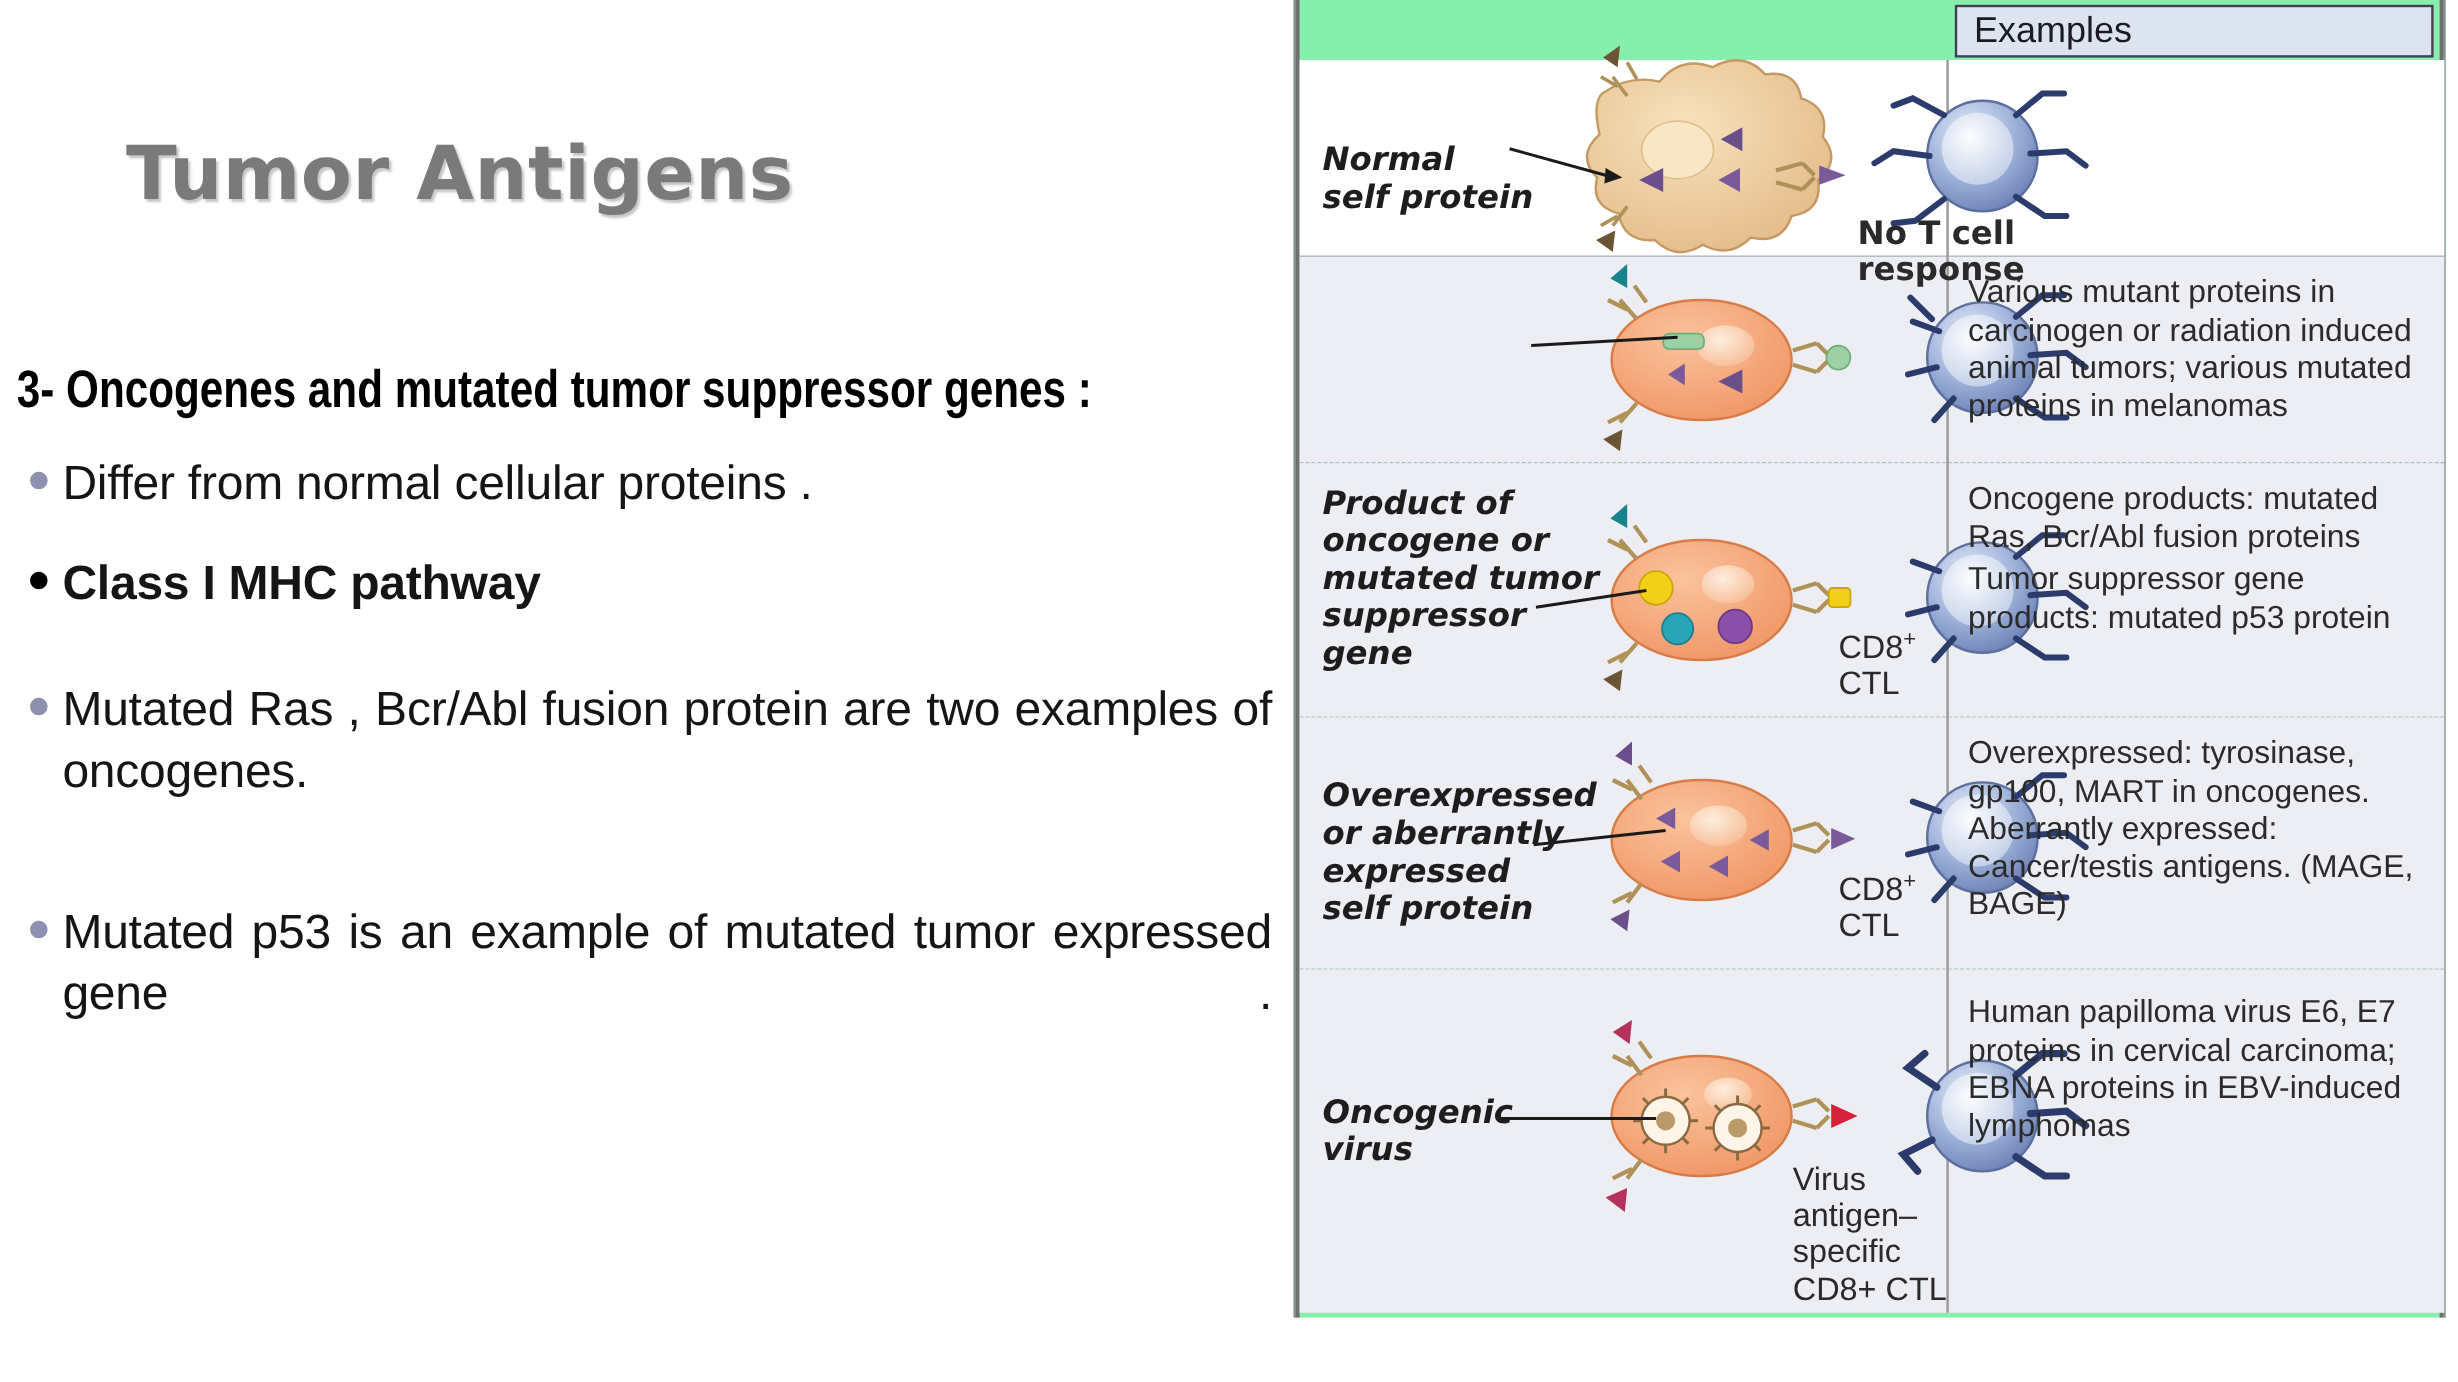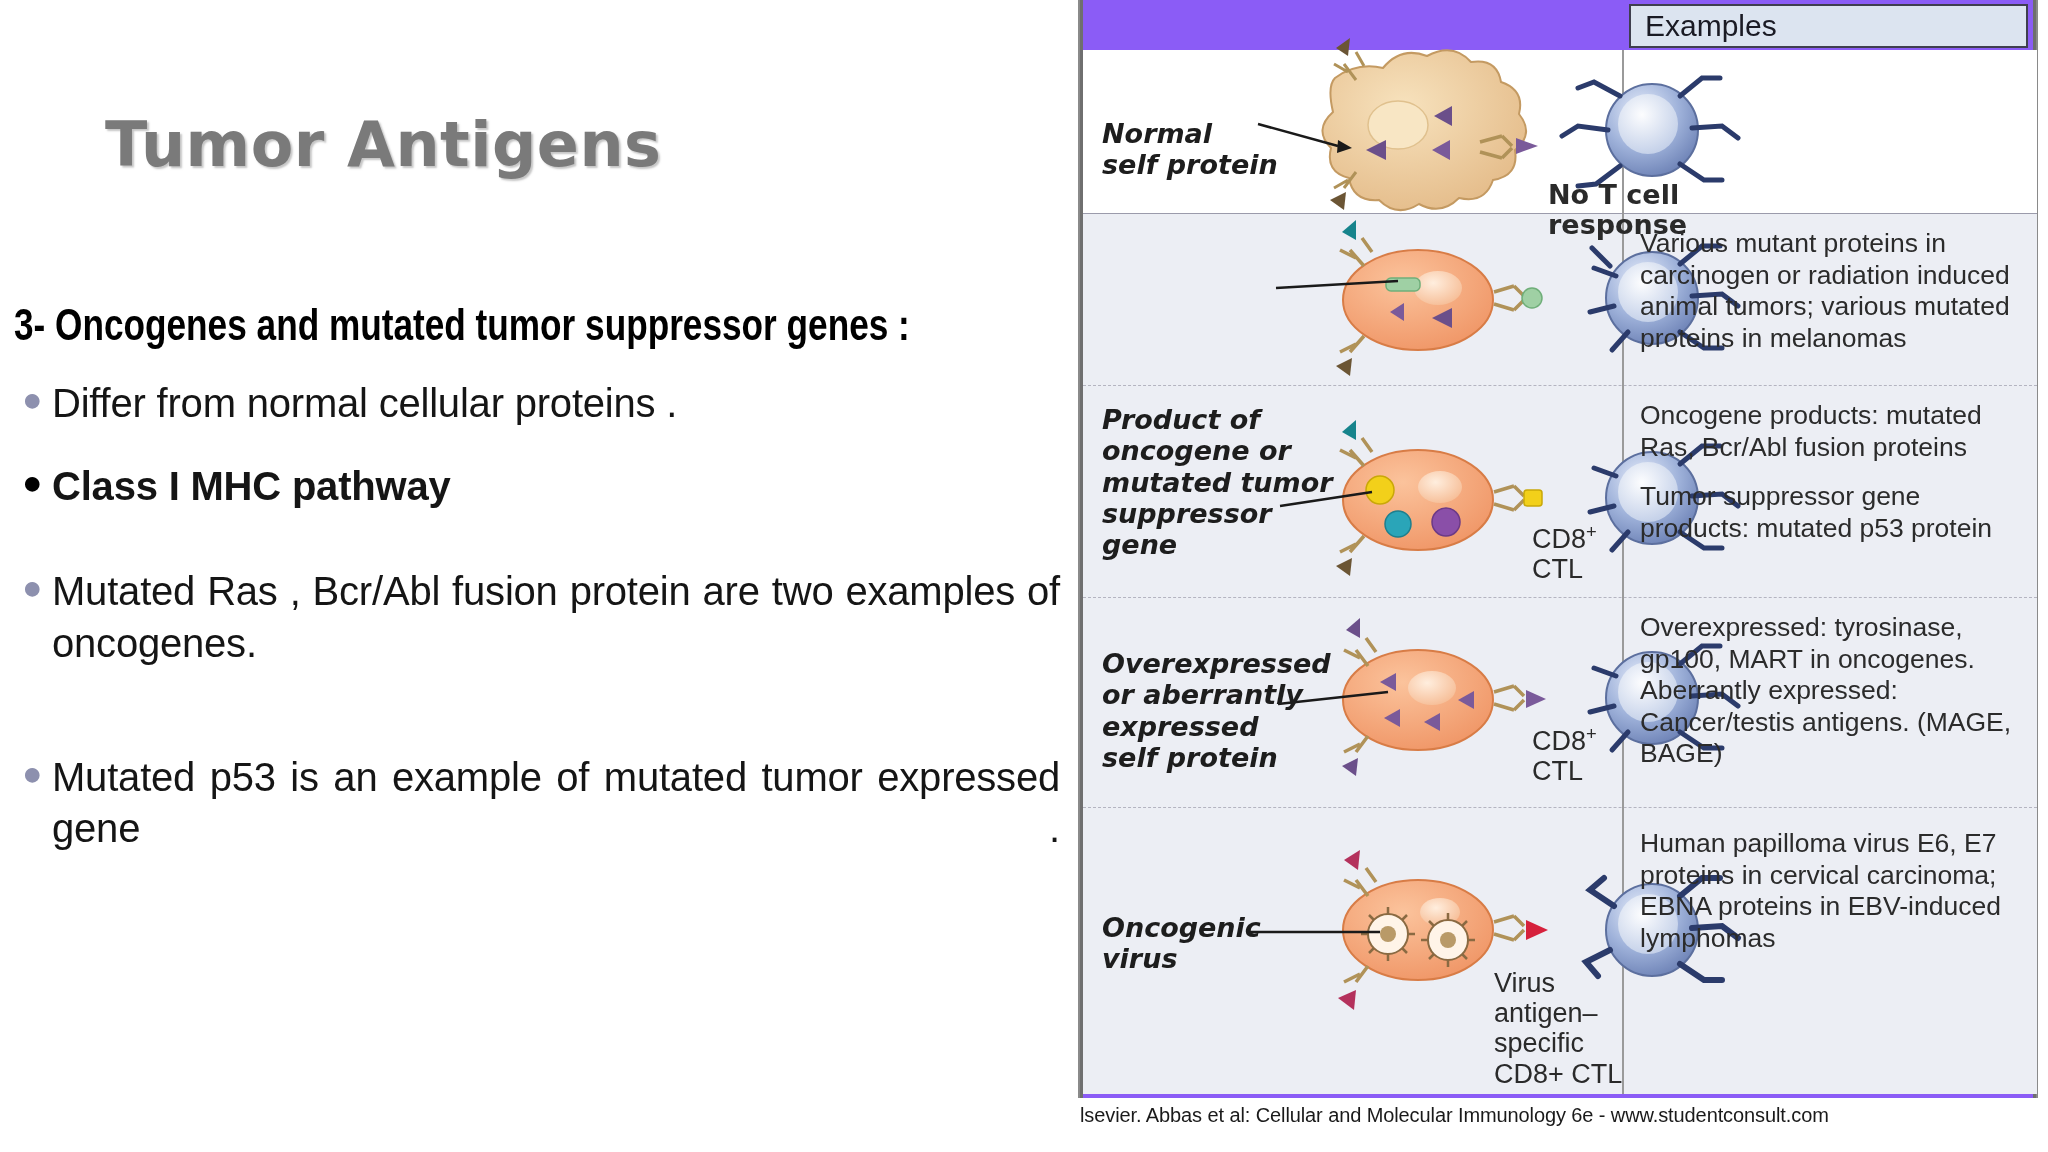--- a/index.html
+++ b/index.html
@@ -98,21 +98,21 @@
     height: 1152px;
   }
   .fig-table {
     position: absolute;
     left: 0; top: 0;
     width: 960px;
     height: 1098px;
     border: 2px solid #8a8a8a;
     border-top: none;
     border-bottom: none;
-    background: #8b5cf6;
+    background: #86efac;
   }
   .fig-left-border {
     position: absolute;
     left: 0; top: 0;
     width: 3px; height: 1098px;
     background: #6f6f6f;
   }
   .fig-right-border {
     position: absolute;
     right: 0; top: 0;
@@ -165,21 +165,21 @@
   }
   .ex-text {
     position: absolute;
     left: 560px;
     width: 390px;
     font-size: 26.5px;
     line-height: 1.19;
     color: #2b2b2b;
     font-family: "Liberation Sans", sans-serif;
   }
-  .ex-text .para2 { margin-top: 18px; }
+  .ex-text .para2 { margin-top: 4px; }
 
   .cell-caption {
     position: absolute;
     font-size: 27px;
     line-height: 1.12;
     color: #2a2a2a;
     font-family: "Liberation Sans", sans-serif;
   }
   .cell-caption.bold {
     font-weight: 700;
@@ -519,16 +519,15 @@
         <div>antigen–</div>
         <div>specific</div>
         <div>CD8+ CTL</div>
       </div>
       <div class="ex-text" style="top:828px;">
         <div>Human papilloma virus E6, E7 proteins in cervical carcinoma; EBNA proteins in EBV-induced lymphomas</div>
       </div>
 
     </div>
 
-    <div class="credit">lsevier. Abbas et al: Cellular and Molecular Immunology 6e - www.studentconsult.com</div>
   </div>
 
 </div>
 
 </body></html>

